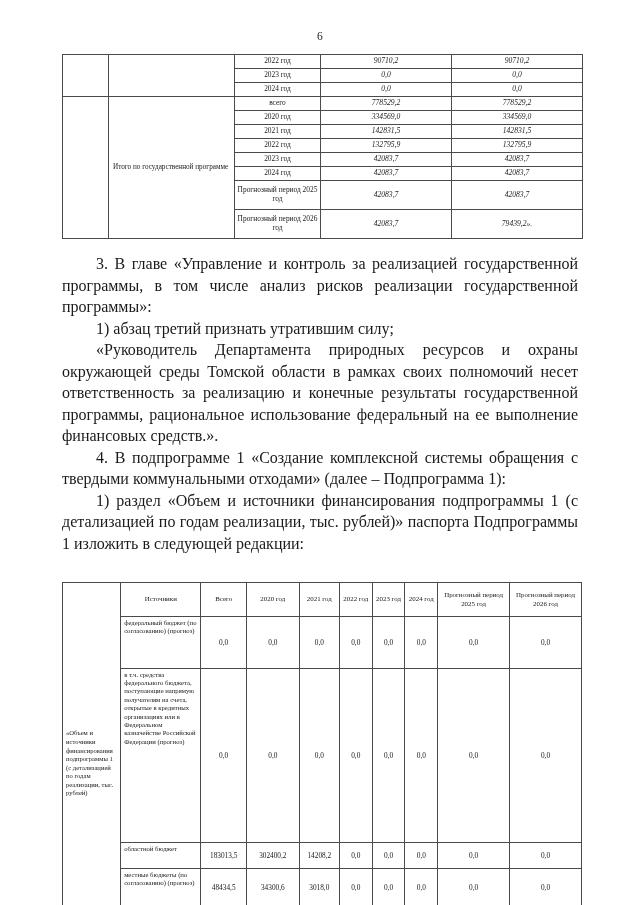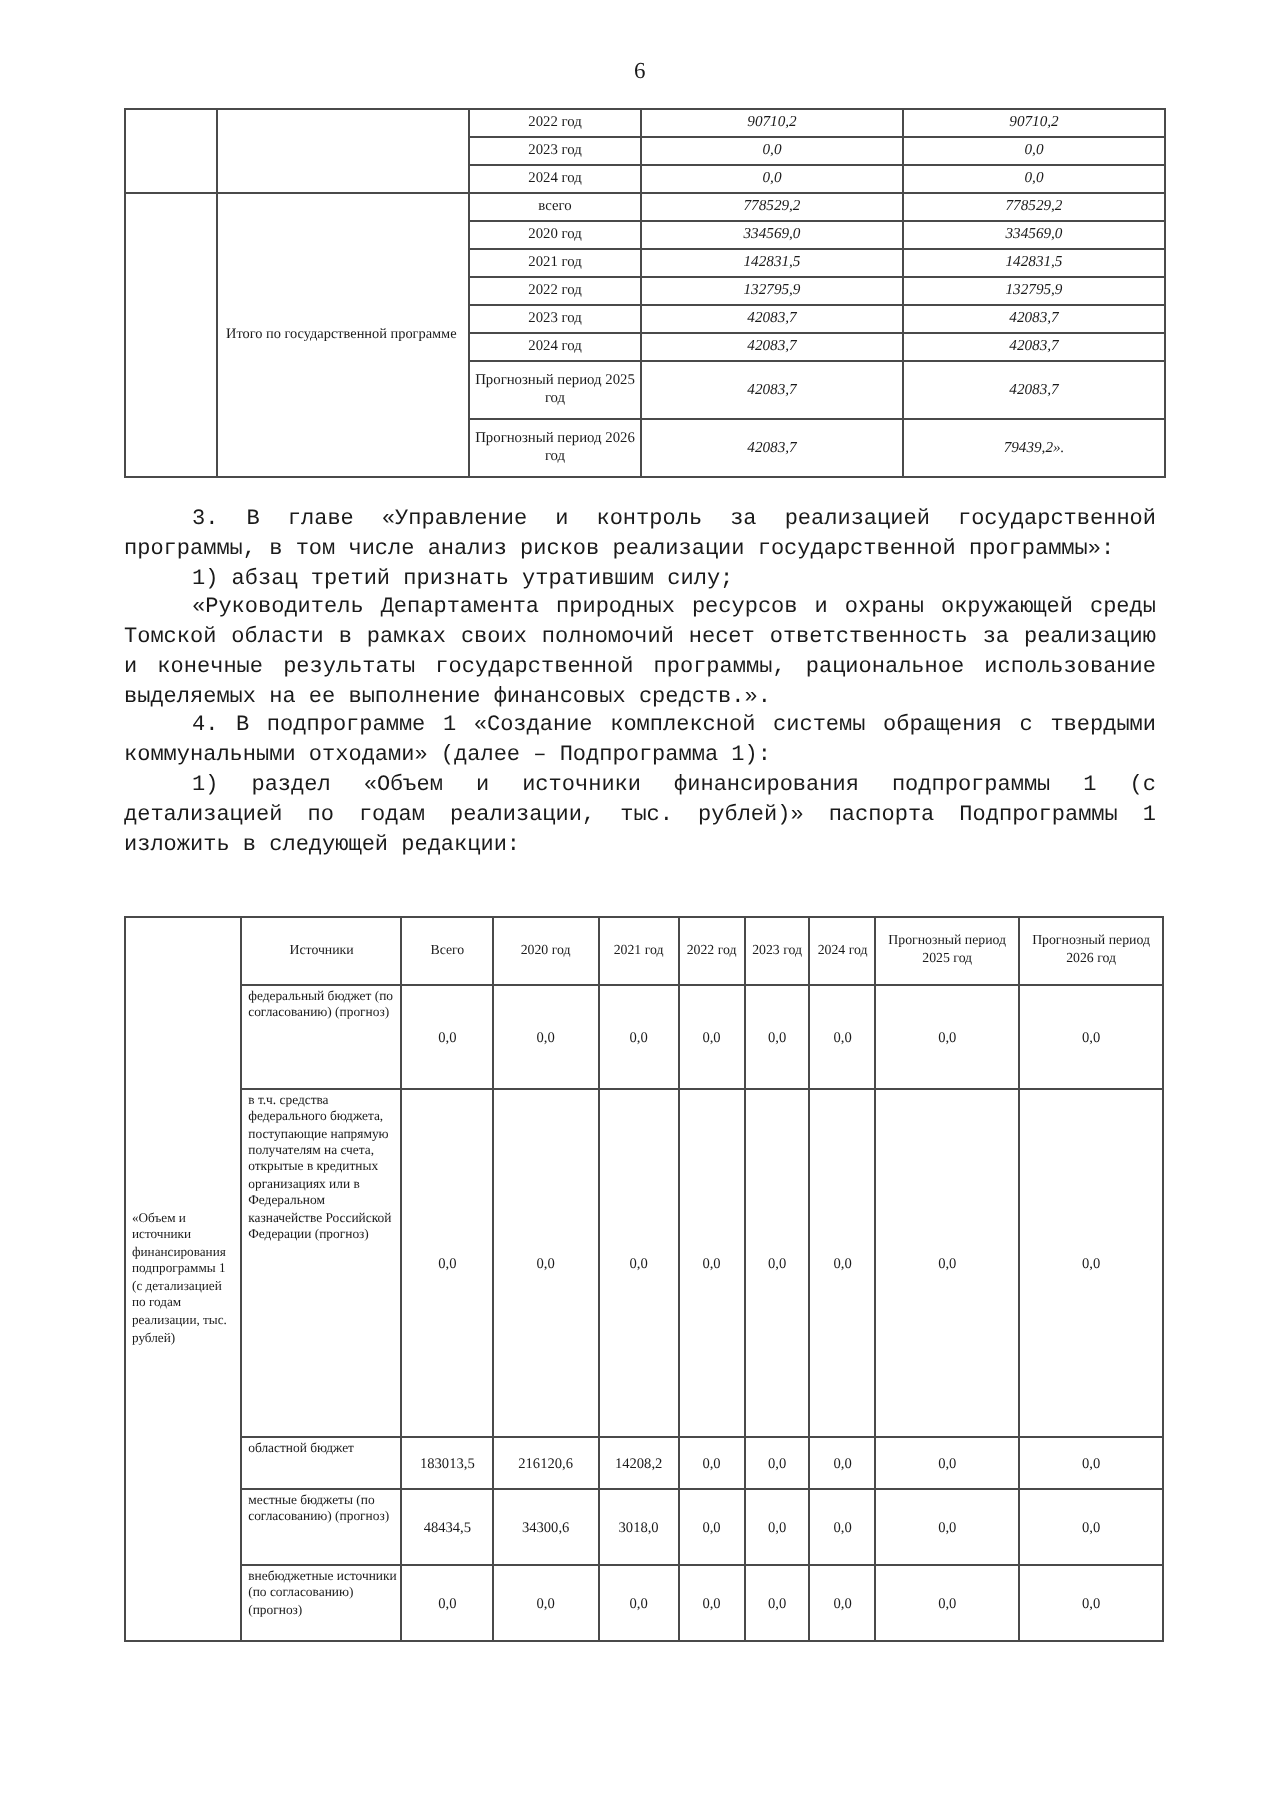--- a/index.html
+++ b/index.html
@@ -58,25 +58,24 @@
   #table-one .num { font-size: 7.6px; font-style: italic; }
   .t1-c1 { width: 46px; }
   .t1-c2 { width: 126px; }
   .t1-c3 { width: 86px; }
   .t1-c4 { width: 131px; }
   .t1-c5 { width: 131px; }
 
   
   .body-text {
     margin: 0 62px 0 62px;
-    font-size: 11px;
+    font-size: 16px;
     line-height: 1.345;
     text-align: justify;
     text-justify: inter-word;
-    font-family: Liberation Mono, monospace;
   }
   .body-text p {
     margin: 0;
     text-indent: 34px;
   }
   .gap-before { margin-top: 14px; }
   .gap-after  { margin-bottom: 14px; }
 
   
   #table-two {
@@ -199,21 +198,21 @@
         <td class="num">42083,7</td>
         <td class="num">79439,2».</td>
       </tr>
 
     </tbody>
   </table>
 
   <div class="body-text gap-before">
     <p>3. В главе «Управление и контроль за реализацией государственной программы, в том числе анализ рисков реализации государственной программы»:</p>
     <p>1) абзац третий признать утратившим силу;</p>
-    <p>«Руководитель Департамента природных ресурсов и охраны окружающей среды Томской области в рамках своих полномочий несет ответственность за реализацию и конечные результаты государственной программы, рациональное использование выделяемых на ее выполнение финансовых средств.».</p>
+    <p>«Руководитель Департамента природных ресурсов и охраны окружающей среды Томской области в рамках своих полномочий несет ответственность за реализацию и конечные результаты государственной программы, рациональное использование федеральный на ее выполнение финансовых средств.».</p>
     <p>4. В подпрограмме 1 «Создание комплексной системы обращения с твердыми коммунальными отходами» (далее – Подпрограмма 1):</p>
     <p>1) раздел «Объем и источники финансирования подпрограммы 1 (с детализацией по годам реализации, тыс. рублей)» паспорта Подпрограммы 1 изложить в следующей редакции:</p>
   </div>
 
   <div class="gap-after" style="height:14px;"></div>
 
   <table class="doc-table" id="table-two">
     <colgroup>
       <col class="t2-c1">
         <col class="t2-c2">
@@ -261,21 +260,21 @@
         <td class="num">0,0</td>
         <td class="num">0,0</td>
         <td class="num">0,0</td>
         <td class="num">0,0</td>
         <td class="num">0,0</td>
       </tr>
 
       <tr>
         <td class="src" style="height:22px;">областной бюджет</td>
         <td class="num">183013,5</td>
-        <td class="num">216120,6</td>
+        <td class="num">302400,2</td>
         <td class="num">14208,2</td>
         <td class="num">0,0</td>
         <td class="num">0,0</td>
         <td class="num">0,0</td>
         <td class="num">0,0</td>
         <td class="num">0,0</td>
       </tr>
 
       <tr>
         <td class="src" style="height:34px;">местные бюджеты (по согласованию) (прогноз)</td>

